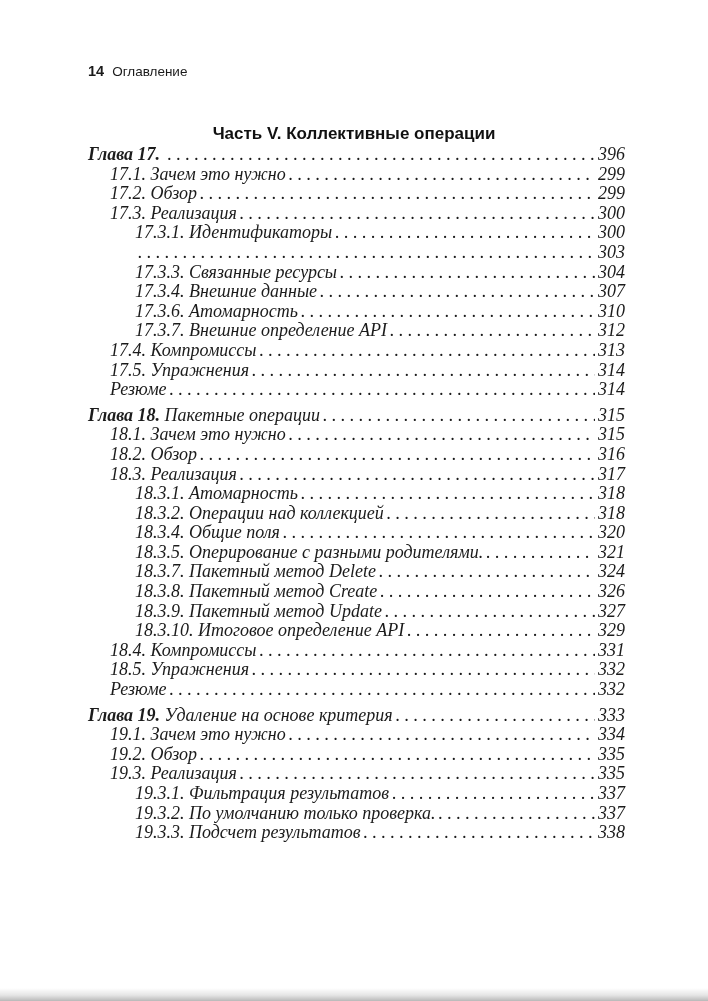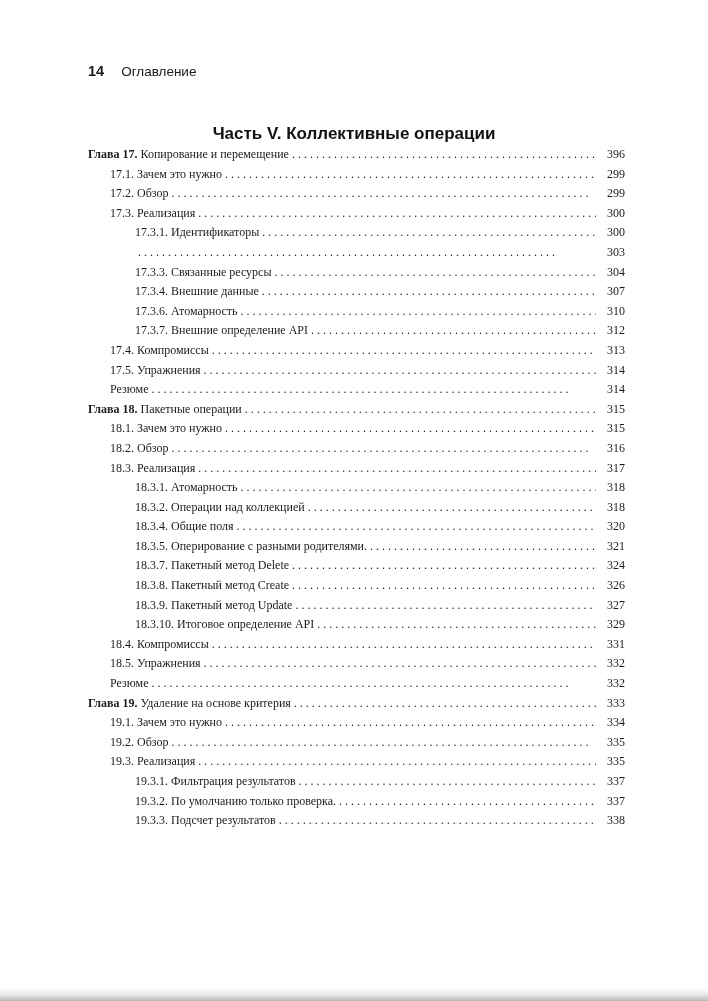--- a/index.html
+++ b/index.html
@@ -24,21 +24,21 @@
     position: absolute;
     top: 63px;
     left: 88px;
     font-family: "Liberation Sans", sans-serif;
     font-size: 14px;
     display: flex;
     align-items: baseline;
   }
   .page-header .page-num {
     font-weight: bold;
-    margin-right: 17px;
+    margin-right: 8px;
     font-size: 14.5px;
   }
   .page-header .header-title {
     font-size: 13.5px;
     text-align: center;
   }
   .part-title {
     position: absolute;
     top: 108px;
     left: 0;
@@ -52,25 +52,27 @@
   }
   .toc {
     position: absolute;
     top: 145px;
     left: 88px;
     right: 83px;
   }
   .entry {
     display: flex;
     align-items: flex-end;
-    font-size: 12px;
+    font-size: 18px;
     line-height: 19.6px;
     white-space: nowrap;
+    font-style: italic;
   }
   .entry.gap {
+    margin-top: 6px;
   }
   .entry.indent-1 { padding-left: 22px; }
   .entry.indent-2 { padding-left: 47px; }
   .entry .bold {
     font-weight: bold;
     white-space: pre;
   }
   .entry .label {
     white-space: pre;
   }
@@ -107,21 +109,20 @@
   <header class="page-header">
     <span class="page-num">14</span>
     <span class="header-title">Оглавление</span>
   </header>
 
   <h1 class="part-title">Часть V. Коллективные операции</h1>
 
   <div id="toc-list" class="toc">
       <div class="entry indent-0">
         <span class="bold">Глава 17. </span>
-        <span class="label">Копирование и перемещение</span>
         <span class="dots"></span>
         <span class="pagenum">396</span>
       </div>
       <div class="entry indent-1">
         <span class="label">17.1. Зачем это нужно</span>
         <span class="dots"></span>
         <span class="pagenum">299</span>
       </div>
       <div class="entry indent-1">
         <span class="label">17.2. Обзор</span>

